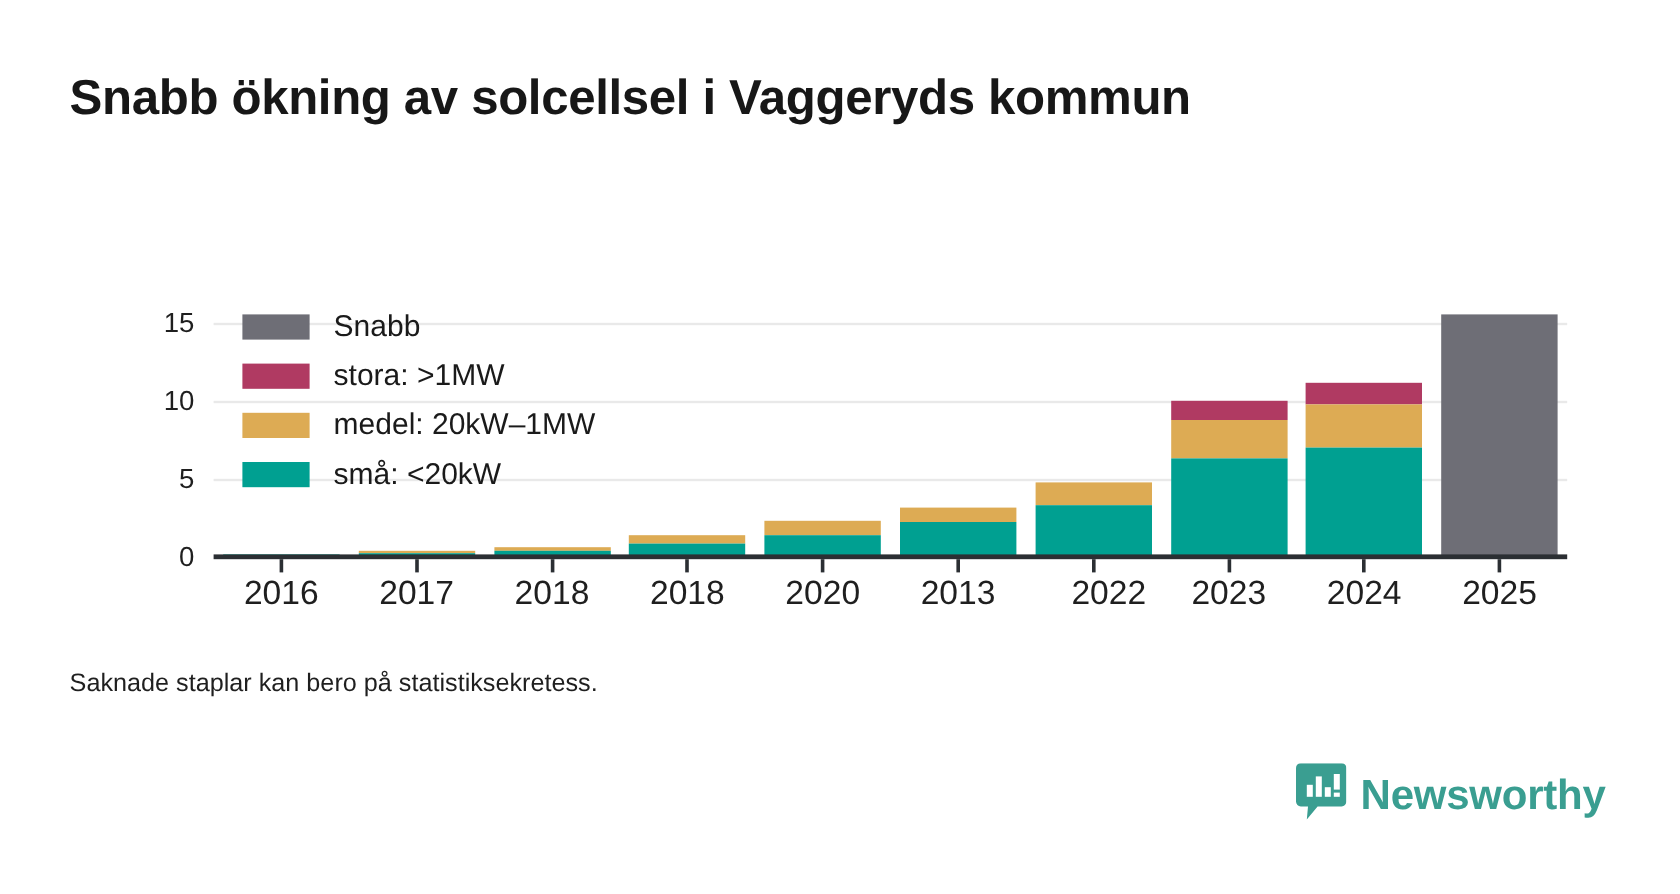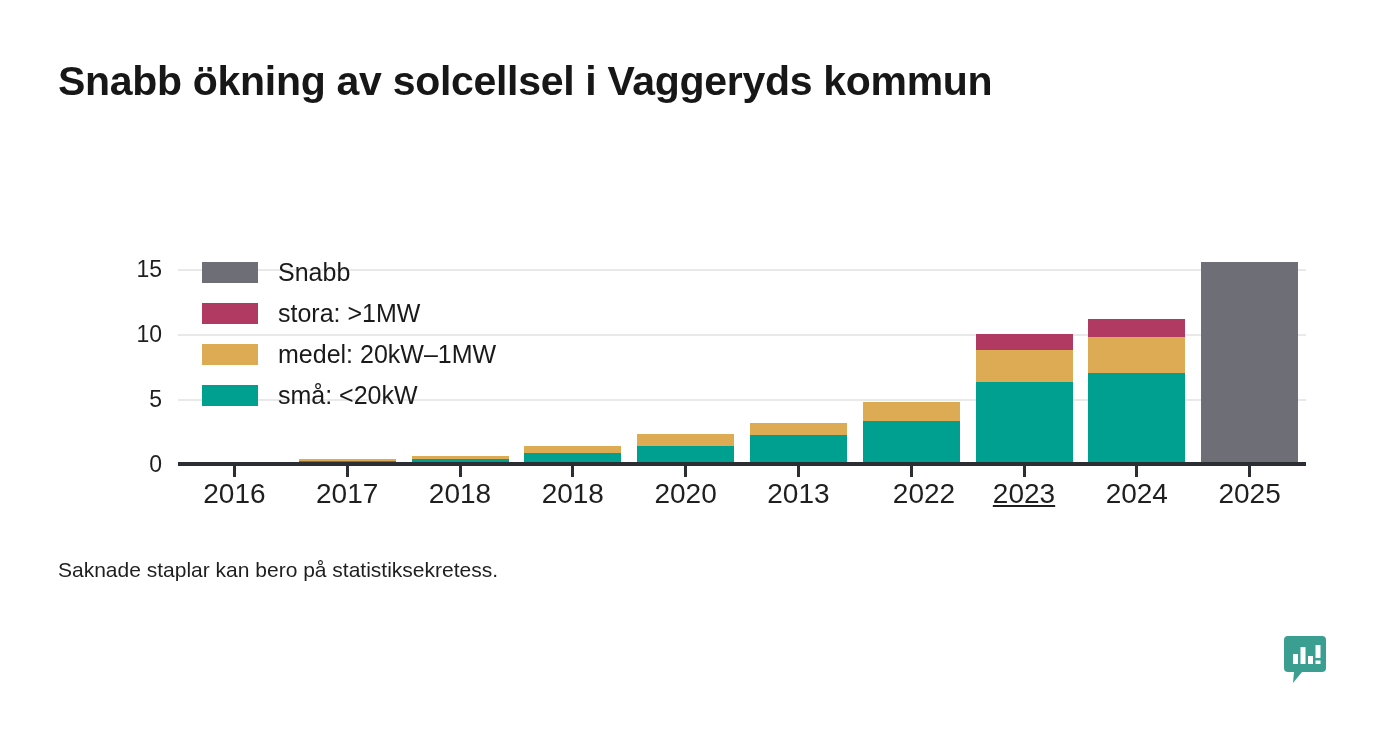--- a/index.html
+++ b/index.html
@@ -240,21 +240,21 @@
         <div class="xtick" style="left: 400px; width: 120px;">2018</div>
         <div class="tickmark" style="left: 458.5px;"></div>
         <div class="xtick" style="left: 512.8px; width: 120px;">2018</div>
         <div class="tickmark" style="left: 571.3px;"></div>
         <div class="xtick" style="left: 625.6px; width: 120px;">2020</div>
         <div class="tickmark" style="left: 684.1px;"></div>
         <div class="xtick" style="left: 738.4px; width: 120px;">2013</div>
         <div class="tickmark" style="left: 796.9px;"></div>
         <div class="xtick" style="left: 864px; width: 120px;">2022</div>
         <div class="tickmark" style="left: 909.7px;"></div>
-        <div class="xtick" style="left: 964px; width: 120px; text-decoration: underline;">2023</div>
+        <div class="xtick" style="left: 964px; width: 120px;">2023</div>
         <div class="tickmark" style="left: 1022.5px;"></div>
         <div class="xtick" style="left: 1076.8px; width: 120px;">2024</div>
         <div class="tickmark" style="left: 1135.3px;"></div>
         <div class="xtick" style="left: 1189.6px; width: 120px;">2025</div>
         <div class="tickmark" style="left: 1248.1px;"></div>
       </div>
 
     <div class="legend" id="legend">
         <div class="legend-row">
           <span class="legend-swatch" style="background: rgb(110, 110, 118);"></span>
@@ -281,15 +281,16 @@
     <span class="logo-mark">
       <svg width="42" height="48" viewBox="0 0 42 48">
         <path d="M4 0 h34 a4 4 0 0 1 4 4 v28 a4 4 0 0 1 -4 4 h-20 l-9 11 l1 -11 h-6 a4 4 0 0 1 -4 -4 v-28 a4 4 0 0 1 4 -4 z" fill="#3a9e91"></path>
         <rect x="9" y="18" width="5" height="10" fill="#ffffff"></rect>
         <rect x="16.5" y="11" width="5" height="17" fill="#ffffff"></rect>
         <rect x="24" y="20" width="5" height="8" fill="#ffffff"></rect>
         <rect x="31.5" y="9" width="5" height="13" fill="#ffffff"></rect>
         <rect x="31.5" y="24.5" width="5" height="3.5" fill="#ffffff"></rect>
       </svg>
     </span>
+    <span class="logo-text">Newsworthy</span>
   </div>
 
 </div>
 
 </body></html>

